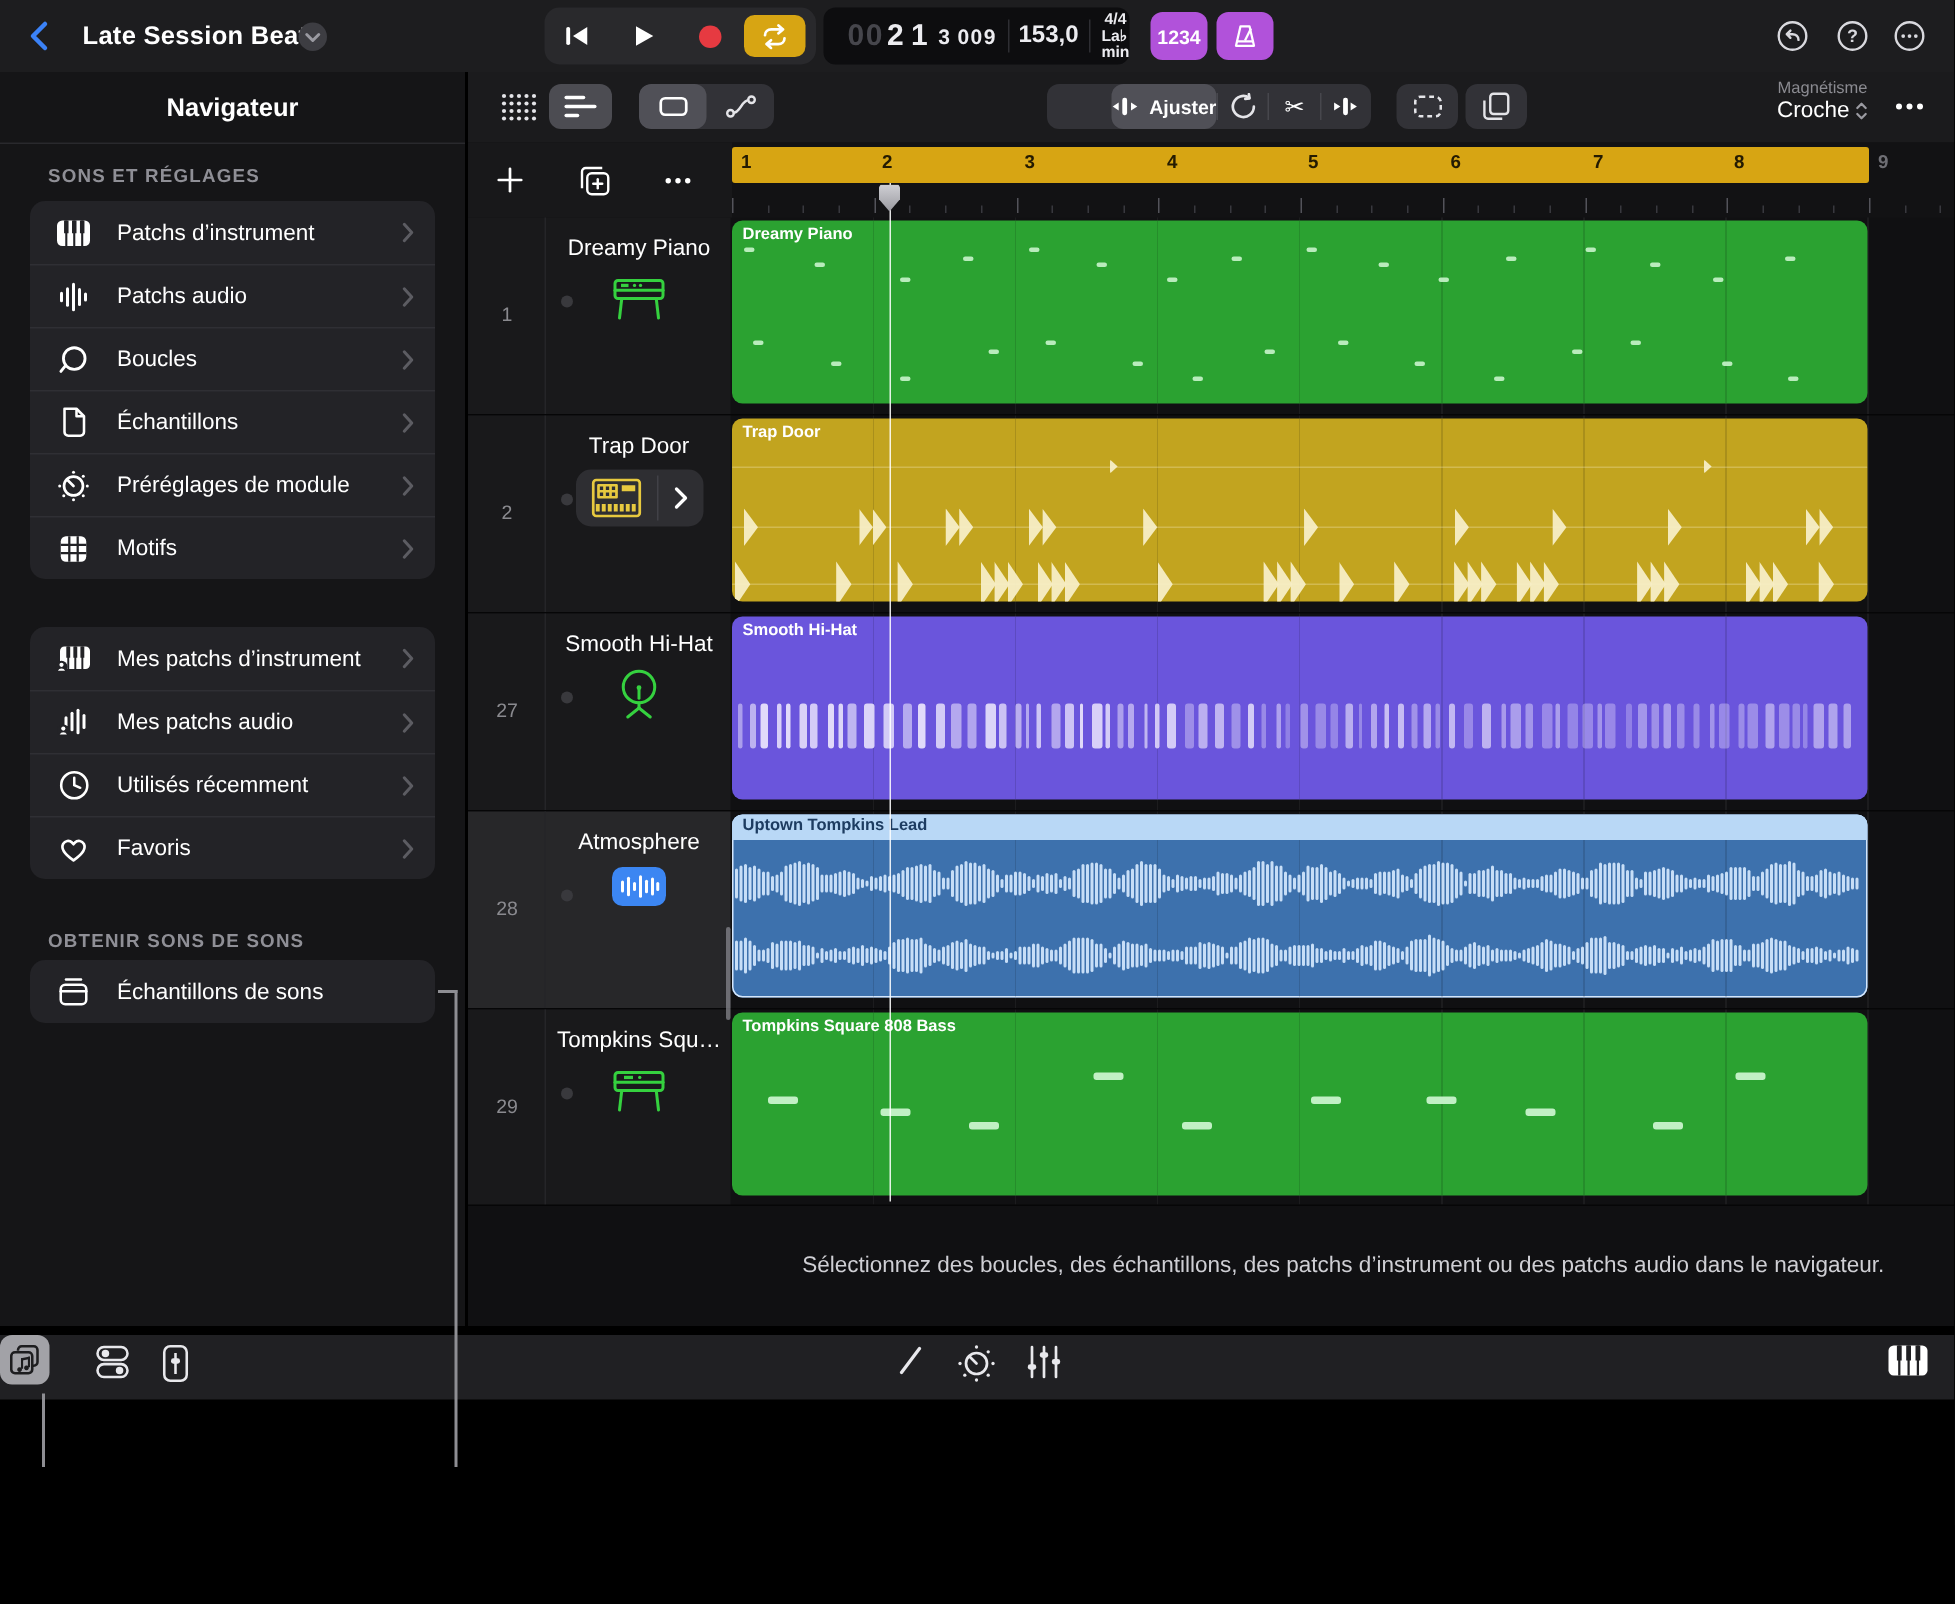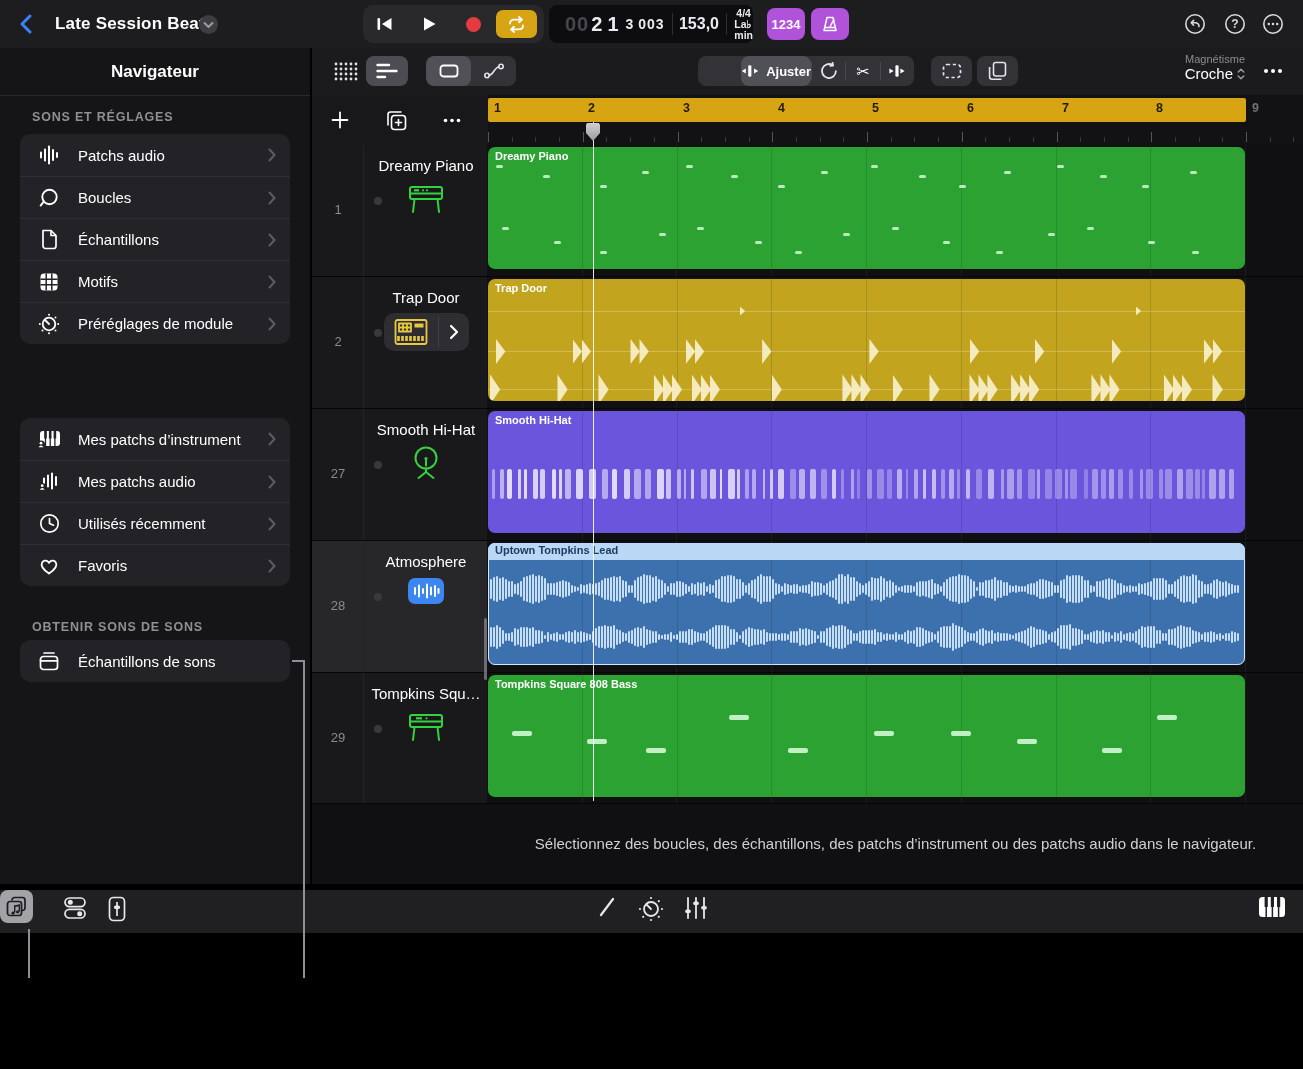--- a/index.html
+++ b/index.html
@@ -145,21 +145,21 @@
               </g>
             </svg>
       </div>
     </div>
 
     <div class="abs lcd">
       <span class="dim">00</span>
       <span class="big">2</span>
       <span class="big">1</span>
       <span class="mid">3</span>
-      <span class="mid">003</span>
+      <span class="mid">009</span>
       <span class="lcd-sep"></span>
       <span class="tempo">153,0</span>
       <span class="lcd-sep"></span>
       <span class="keyblock">
         <span>4/4</span>
         <span>La♭ min</span>
       </span>
     </div>
 
     <div class="abs pill-btn" style="left: 767px; background: rgb(177, 82, 218);">1234</div>
@@ -201,20 +201,43 @@
 
   <div id="sidebar">
     <div class="sb-title-row">
       <div class="sb-title">Navigateur</div>
     </div>
     <div class="sb-section" style="top:62px;">SONS ET RÉGLAGES</div>
 
     <div class="sb-card" style="top:86px;">
       <div class="srow">
         <span class="ic">
+              <svg width="24" height="19" viewBox="0 0 24 19">
+                <rect x="1" y="1" width="22" height="17" rx="3.5" fill="#fff"></rect>
+                <g stroke="#232327" stroke-width="1.4">
+                  <line x1="7.2" y1="1" x2="7.2" y2="18"></line>
+                  <line x1="12.5" y1="1" x2="12.5" y2="18"></line>
+                  <line x1="17.8" y1="1" x2="17.8" y2="18"></line>
+                </g>
+                <g stroke="#232327" stroke-width="3">
+                  <line x1="7.2" y1="1" x2="7.2" y2="9.5"></line>
+                  <line x1="12.5" y1="1" x2="12.5" y2="9.5"></line>
+                  <line x1="17.8" y1="1" x2="17.8" y2="9.5"></line>
+                </g>
+              </svg>
+            </span>
+        <span class="lbl">Patchs d’instrument</span>
+        <span class="chev">
+              <svg width="8" height="14" viewBox="0 0 8 14">
+                <polyline points="1.5,1.5 6.5,7 1.5,12.5" fill="none" stroke="#5c5c62" stroke-width="2" stroke-linecap="round" stroke-linejoin="round"></polyline>
+              </svg>
+            </span>
+      </div>
+      <div class="srow">
+        <span class="ic">
               <svg width="22" height="20" viewBox="0 0 22 20">
                 <g stroke="#fff" stroke-width="2" stroke-linecap="round">
                   <line x1="3" y1="7.5" x2="3" y2="12.5"></line>
                   <line x1="7" y1="4.5" x2="7" y2="15.5"></line>
                   <line x1="11" y1="1.5" x2="11" y2="18.5"></line>
                   <line x1="15" y1="5" x2="15" y2="15"></line>
                   <line x1="19" y1="8" x2="19" y2="12"></line>
                 </g>
               </svg>
             </span>
@@ -244,39 +267,20 @@
       <div class="srow">
         <span class="ic">
               <svg width="18" height="21" viewBox="0 0 18 21">
                 <g fill="none" stroke="#fff" stroke-width="1.7" stroke-linejoin="round">
                   <path d="M3 1.5 H11 L16 6.5 V17 a2.5 2.5 0 0 1 -2.5 2.5 H5.5 A2.5 2.5 0 0 1 3 17 Z"></path>
                   <path d="M11 1.5 V6.5 H16"></path>
                 </g>
               </svg>
             </span>
         <span class="lbl">Échantillons</span>
-        <span class="chev">
-              <svg width="8" height="14" viewBox="0 0 8 14">
-                <polyline points="1.5,1.5 6.5,7 1.5,12.5" fill="none" stroke="#5c5c62" stroke-width="2" stroke-linecap="round" stroke-linejoin="round"></polyline>
-              </svg>
-            </span>
-      </div>
-      <div class="srow">
-        <span class="ic">
-              <svg width="20" height="20" viewBox="0 0 20 20">
-                <rect x="1.5" y="1.5" width="17" height="17" rx="3.5" fill="#fff"></rect>
-                <g stroke="#232327" stroke-width="1.5">
-                  <line x1="7.2" y1="1.5" x2="7.2" y2="18.5"></line>
-                  <line x1="12.8" y1="1.5" x2="12.8" y2="18.5"></line>
-                  <line x1="1.5" y1="7.2" x2="18.5" y2="7.2"></line>
-                  <line x1="1.5" y1="12.8" x2="18.5" y2="12.8"></line>
-                </g>
-              </svg>
-            </span>
-        <span class="lbl">Motifs</span>
         <span class="chev">
               <svg width="8" height="14" viewBox="0 0 8 14">
                 <polyline points="1.5,1.5 6.5,7 1.5,12.5" fill="none" stroke="#5c5c62" stroke-width="2" stroke-linecap="round" stroke-linejoin="round"></polyline>
               </svg>
             </span>
       </div>
       <div class="srow">
         <span class="ic">
               <svg width="22" height="22" viewBox="0 0 22 22">
                 <circle cx="11" cy="11" r="6.3" fill="none" stroke="#fff" stroke-width="1.8"></circle>
@@ -286,20 +290,39 @@
                   <circle cx="20.2" cy="11" r="1"></circle>
                   <circle cx="11" cy="20.2" r="1"></circle>
                   <circle cx="1.8" cy="11" r="1"></circle>
                   <circle cx="17.5" cy="4.5" r="1"></circle>
                   <circle cx="17.5" cy="17.5" r="1"></circle>
                   <circle cx="4.5" cy="17.5" r="1"></circle>
                 </g>
               </svg>
             </span>
         <span class="lbl">Préréglages de module</span>
+        <span class="chev">
+              <svg width="8" height="14" viewBox="0 0 8 14">
+                <polyline points="1.5,1.5 6.5,7 1.5,12.5" fill="none" stroke="#5c5c62" stroke-width="2" stroke-linecap="round" stroke-linejoin="round"></polyline>
+              </svg>
+            </span>
+      </div>
+      <div class="srow">
+        <span class="ic">
+              <svg width="20" height="20" viewBox="0 0 20 20">
+                <rect x="1.5" y="1.5" width="17" height="17" rx="3.5" fill="#fff"></rect>
+                <g stroke="#232327" stroke-width="1.5">
+                  <line x1="7.2" y1="1.5" x2="7.2" y2="18.5"></line>
+                  <line x1="12.8" y1="1.5" x2="12.8" y2="18.5"></line>
+                  <line x1="1.5" y1="7.2" x2="18.5" y2="7.2"></line>
+                  <line x1="1.5" y1="12.8" x2="18.5" y2="12.8"></line>
+                </g>
+              </svg>
+            </span>
+        <span class="lbl">Motifs</span>
         <span class="chev">
               <svg width="8" height="14" viewBox="0 0 8 14">
                 <polyline points="1.5,1.5 6.5,7 1.5,12.5" fill="none" stroke="#5c5c62" stroke-width="2" stroke-linecap="round" stroke-linejoin="round"></polyline>
               </svg>
             </span>
       </div>
     </div>
 
     <div class="sb-card" style="top:370px;">
       <div class="srow">

